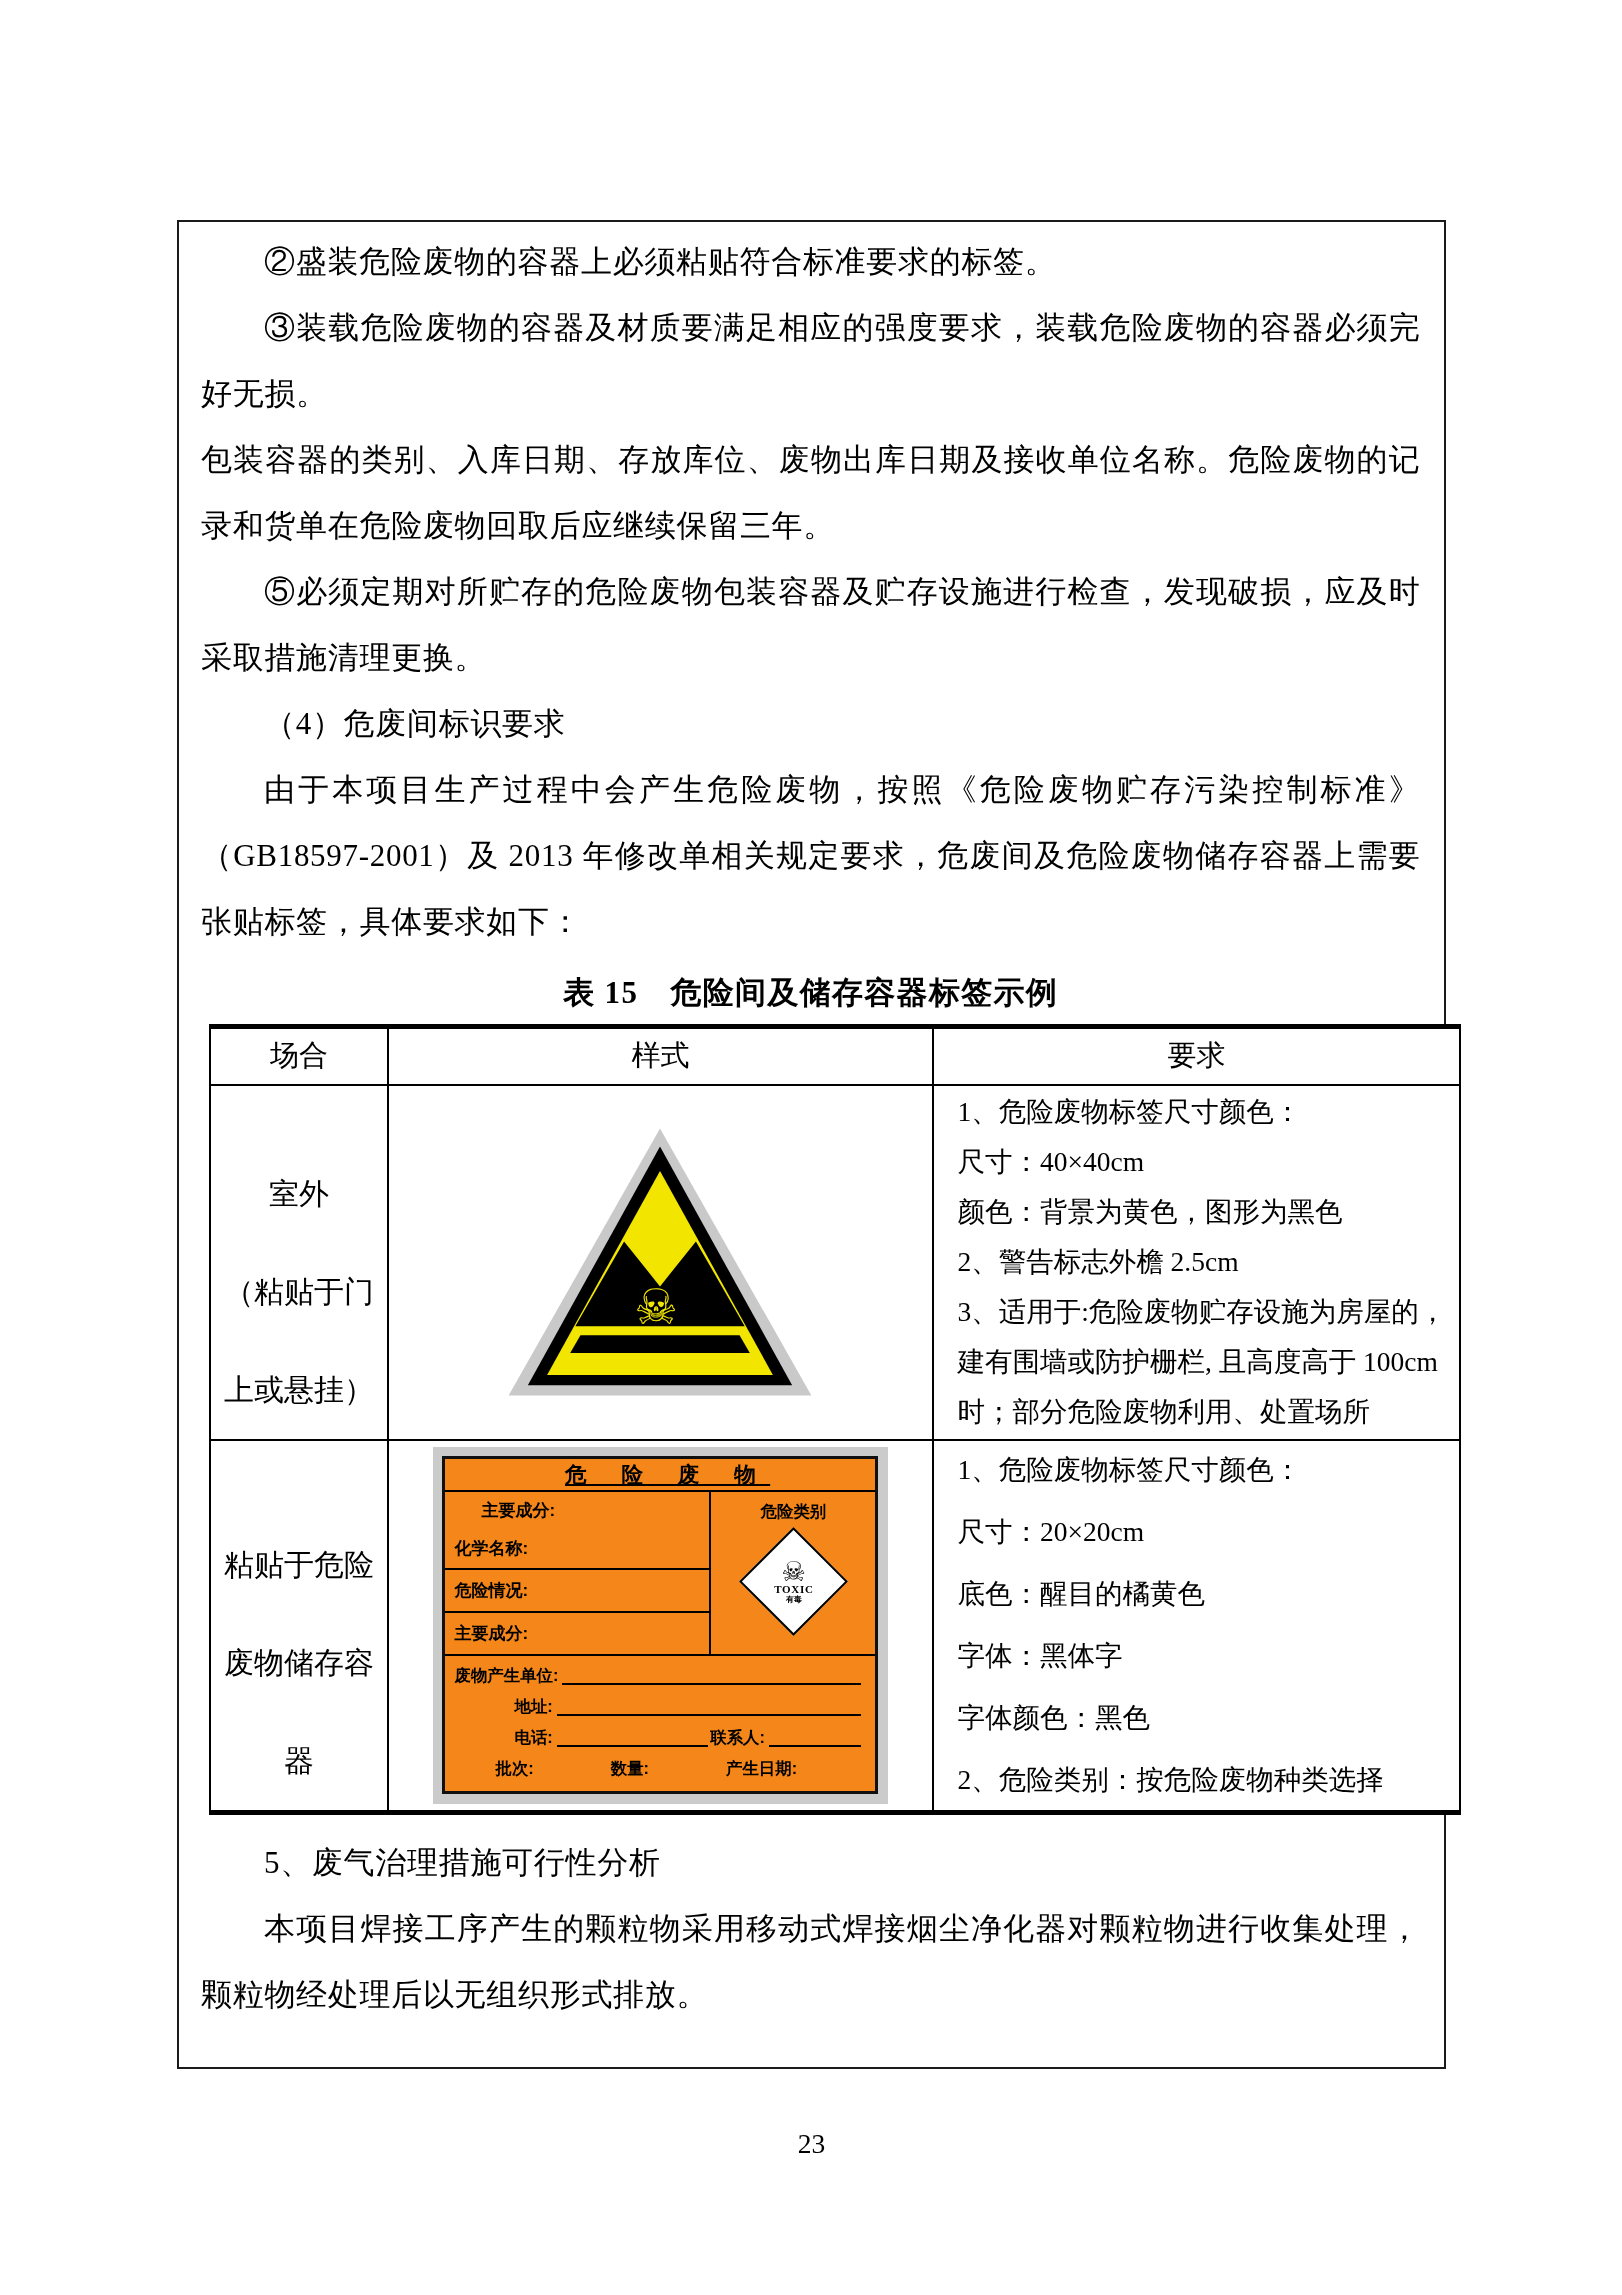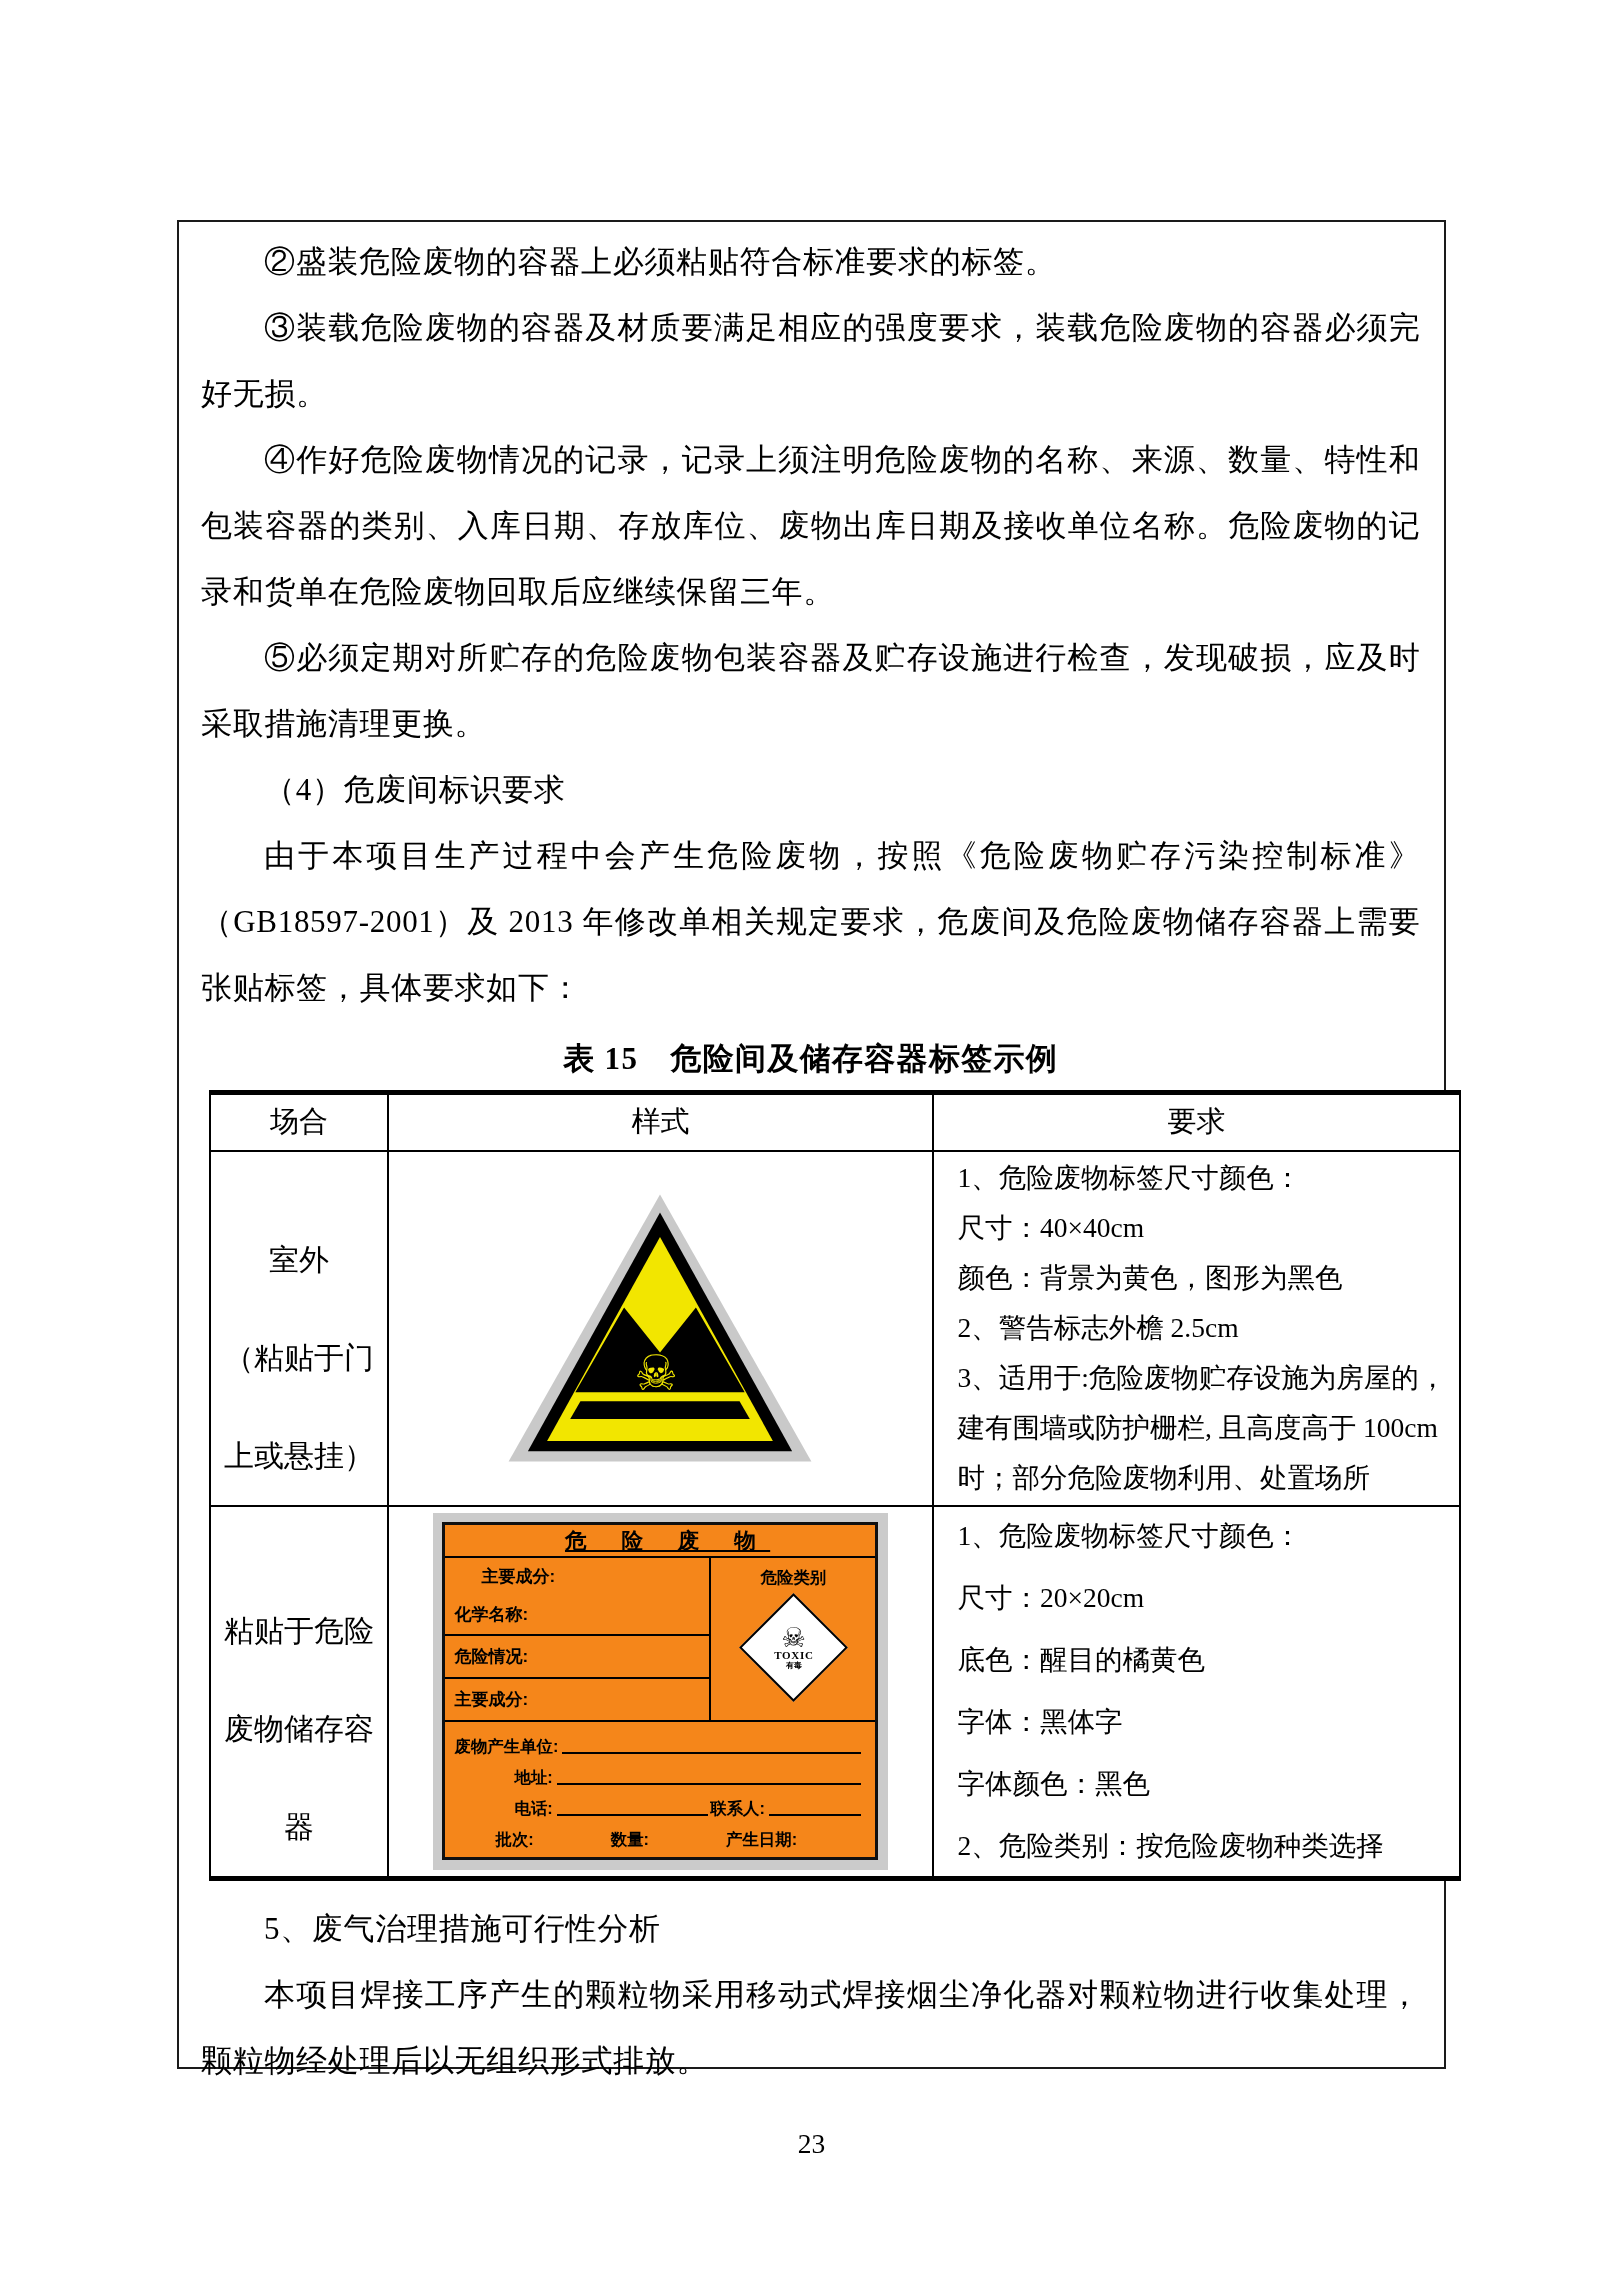--- a/index.html
+++ b/index.html
@@ -75,42 +75,41 @@
   .diamond {
     width:73px; height:73px; background:#fff; border:2px solid #000;
     transform:rotate(45deg); margin-top:19.6px;
     display:flex; align-items:center; justify-content:center;
   }
   .diamond-in { transform:rotate(-45deg); text-align:center; line-height:1; }
   .dskull { font-family:"DejaVu Sans", sans-serif; font-size:27.5px; line-height:26px; }
   .dtoxic { font-family:"Liberation Serif", serif; font-size:11px; letter-spacing:0.7px; }
   .dsub { font-size:7.9px; margin-top:1.3px; }
   .hl-bottom { padding:5.2px 11.8px 6.5px 9.2px; font-size:16.4px; }
-  .hl-row { display:flex; align-items:flex-end; height:31px; }
+  .hl-row { display:flex; align-items:center; height:31px; }
   .u { border-bottom:2px solid #000; height:18.3px; margin:0 2.6px 3.9px 3.9px; }
   .u.grow { flex:1; }
   .u.w230 { width:151px; }
   .ind90 { margin-left:60px; }
   .gap120 { margin-left:77px; }
   .gap60 { margin-left:41px; }
 
   .page-num {
     position:absolute; left:0; top:2124px; width:1623px; height:39px;
     text-align:center; font-size:27.5px; line-height:39px;
   }
 </style>
 </head>
 <body>
 
 <div class="doc-box">
 
   <div class="pline ind">②盛装危险废物的容器上必须粘贴符合标准要求的标签。</div>
   <div class="pline ind full">③装载危险废物的容器及材质要满足相应的强度要求，装载危险废物的容器必须完</div>
   <div class="pline">好无损。</div>
-  <div class="pline ind full">④作好危险废物情况的记录，记录上须注明危险废物的名称、来源、数量、特性和</div>
   <div class="pline full">包装容器的类别、入库日期、存放库位、废物出库日期及接收单位名称。危险废物的记</div>
   <div class="pline">录和货单在危险废物回取后应继续保留三年。</div>
   <div class="pline ind full">⑤必须定期对所贮存的危险废物包装容器及贮存设施进行检查，发现破损，应及时</div>
   <div class="pline">采取措施清理更换。</div>
   <div class="pline ind">（4）危废间标识要求</div>
   <div class="pline ind full">由于本项目生产过程中会产生危险废物，按照《危险废物贮存污染控制标准》</div>
   <div class="pline full">（GB18597-2001）及 2013 年修改单相关规定要求，危废间及危险废物储存容器上需要</div>
   <div class="pline">张贴标签，具体要求如下：</div>
 
   <div class="tbl-title">表 15　危险间及储存容器标签示例</div>

